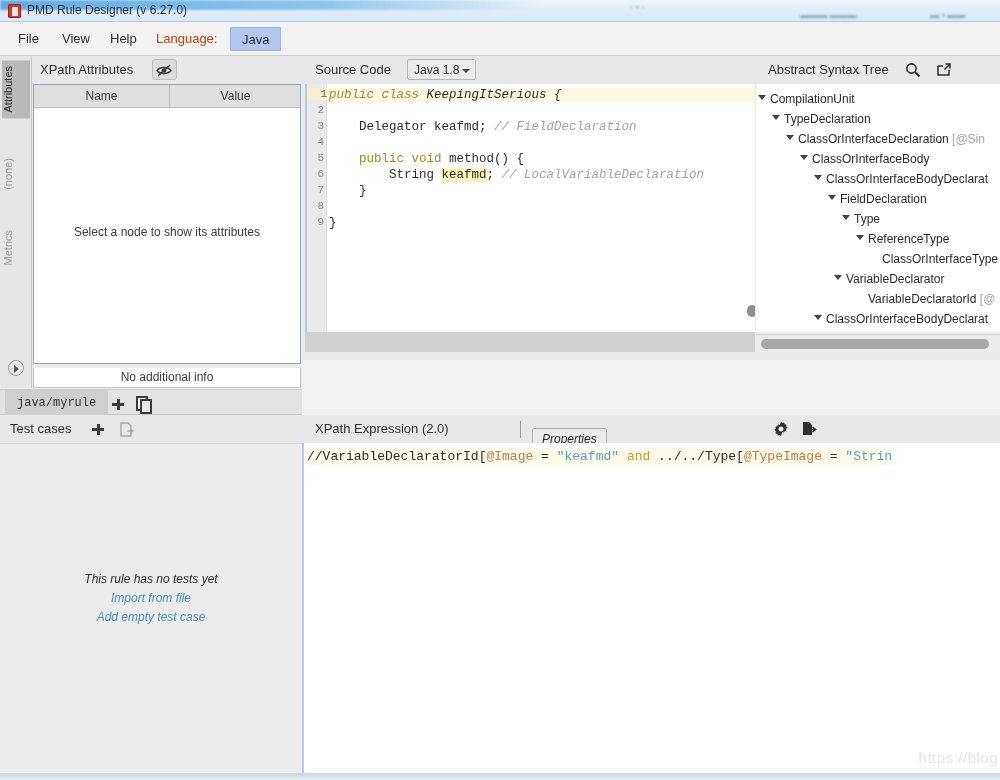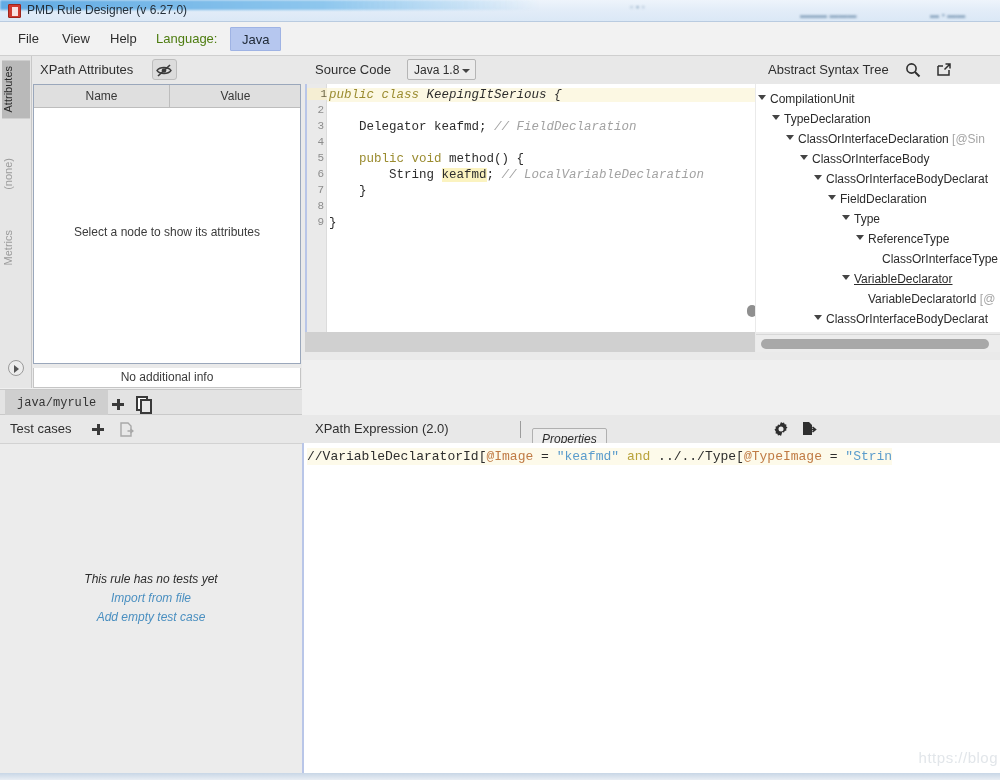--- a/index.html
+++ b/index.html
@@ -44,21 +44,21 @@
 
   
   #menubar {
     position:absolute; left:0; top:22px; width:1000px; height:34px;
     background:#f2f2f2; border-bottom:1px solid #cfcfcf;
   }
   .menu-item {
     position:absolute; top:0; height:34px; line-height:34px;
     font-size:13px; color:#2e2e2e; padding:0 10px; cursor:default;
   }
-  .menu-item.dim { color:#4d7c0f; }
+  .menu-item.dim { color:#c2410c; }
   #menu-java {
     position:absolute; top:5px; height:24px; line-height:24px;
     background:#b6c7ef; color:#202a38; font-size:13px; padding:0 11px;
     border:1px solid #9fb3e4; border-radius:1px;
   }
   .panel-title { position:absolute; font-size:13px; color:#2f2f2f; white-space:nowrap; }
 
   
   #vtabs {
     position:absolute; left:0; top:56px; width:32px; height:332px;
@@ -391,21 +391,21 @@
   <div id="ast-body">
       <div class="ast-row" style="top: 5px; left: 14px;"><span class="arrow"></span><span>CompilationUnit</span></div>
       <div class="ast-row" style="top: 25px; left: 28px;"><span class="arrow"></span><span>TypeDeclaration</span></div>
       <div class="ast-row" style="top: 45px; left: 42px;"><span class="arrow"></span><span>ClassOrInterfaceDeclaration</span><span class="attr"> [@Sin</span></div>
       <div class="ast-row" style="top: 65px; left: 56px;"><span class="arrow"></span><span>ClassOrInterfaceBody</span></div>
       <div class="ast-row" style="top: 85px; left: 70px;"><span class="arrow"></span><span>ClassOrInterfaceBodyDeclarat</span></div>
       <div class="ast-row" style="top: 105px; left: 84px;"><span class="arrow"></span><span>FieldDeclaration</span></div>
       <div class="ast-row" style="top: 125px; left: 98px;"><span class="arrow"></span><span>Type</span></div>
       <div class="ast-row" style="top: 145px; left: 112px;"><span class="arrow"></span><span>ReferenceType</span></div>
       <div class="ast-row" style="top: 165px; left: 126px;"><span>ClassOrInterfaceType</span></div>
-      <div class="ast-row" style="top: 185px; left: 98px; text-decoration: underline;"><span class="arrow"></span><span>VariableDeclarator</span></div>
+      <div class="ast-row" style="top: 185px; left: 90px;"><span class="arrow"></span><span>VariableDeclarator</span></div>
       <div class="ast-row" style="top: 205px; left: 112px;"><span>VariableDeclaratorId</span><span class="attr"> [@</span></div>
       <div class="ast-row" style="top: 225px; left: 70px;"><span class="arrow"></span><span>ClassOrInterfaceBodyDeclarat</span></div>
     </div>
   <div id="ast-hscroll">
     <div id="ast-hthumb"></div>
   </div>
 </div>
 
 <div id="xp-head">
   <div class="panel-title" id="xp-title">XPath Expression (2.0)</div>

